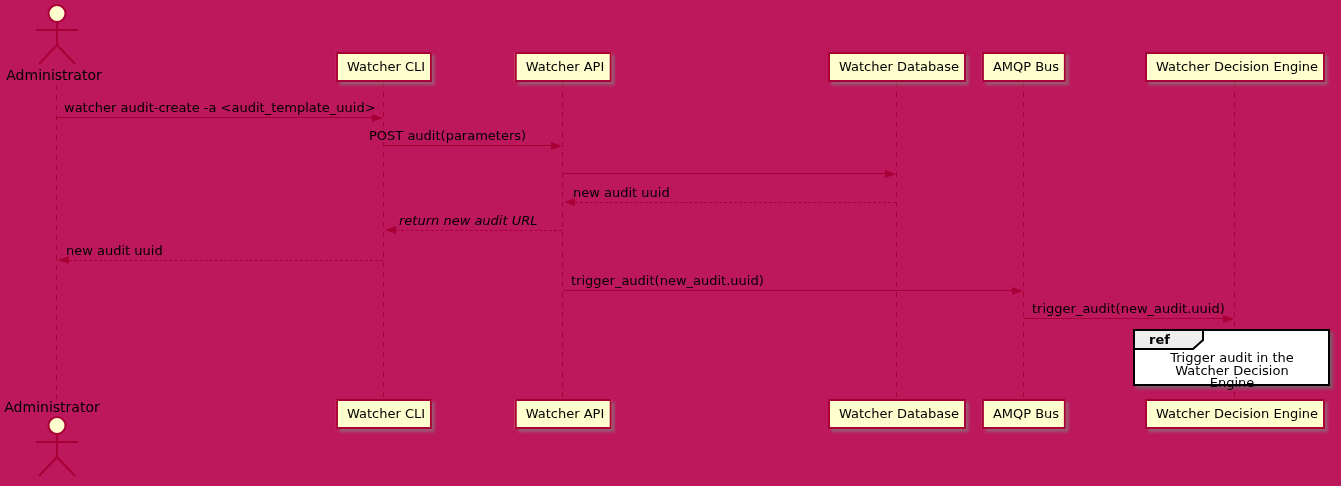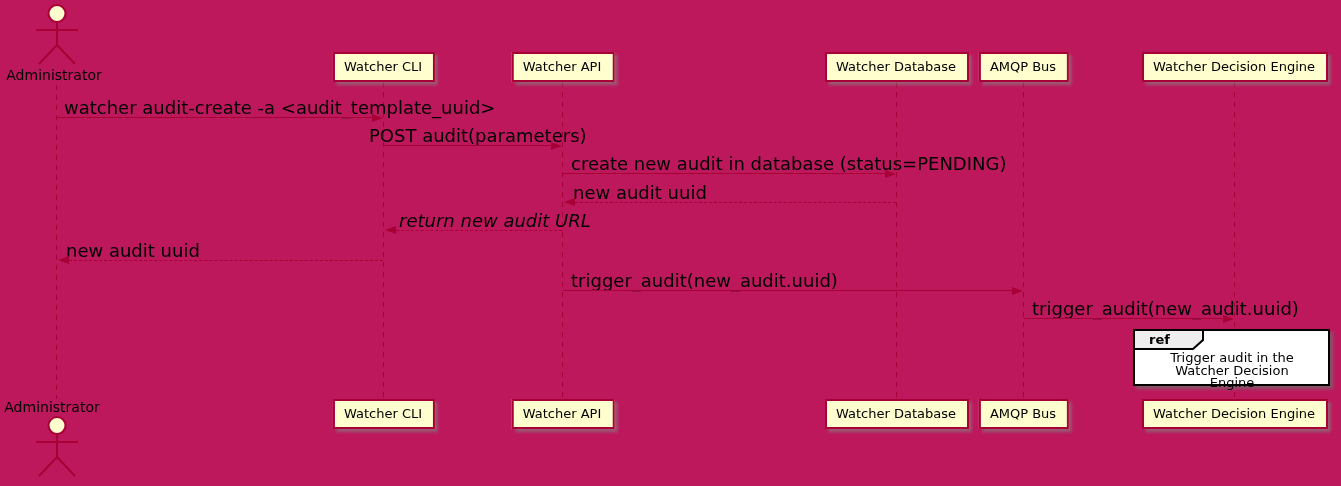--- a/index.html
+++ b/index.html
@@ -18,21 +18,21 @@
   .lifeline {
     position: absolute;
     width: 1px;
     background: repeating-linear-gradient(to bottom, #A80036 0 5px, transparent 5px 10px);
   }
   .pbox {
     position: absolute;
     transform: translateX(-50%);
     background: #FEFECE;
     border: 2px solid #A80036;
-    padding: 4px 11px 5px 9px;
+    padding: 4px 5px 5px 9px;
     line-height: 17px;
     white-space: nowrap;
     box-shadow: 3px 3px 3px rgba(130,130,130,0.65);
     font-size: 13px;
     color: #000;
     z-index: 3;
   }
   .actor-label {
     position: absolute;
     transform: translateX(-50%);
@@ -40,21 +40,21 @@
     font-size: 14px;
     color: #000;
     z-index: 3;
   }
   .actor-svg { position: absolute; z-index: 3; }
   .msg-label {
     position: absolute;
     height: 15px;
     line-height: 15px;
     white-space: nowrap;
-    font-size: 18px;
+    font-size: 13px;
     color: #000;
     z-index: 2;
   }
   .msg-line { position: absolute; z-index: 2; }
   .msg-line.solid { height: 1px; background: #A80036; }
   .msg-line.dashed { height: 0; border-top: 1px dashed #A80036; }
   .arrowhead {
     position: absolute;
     width: 0; height: 0;
     border-top: 4px solid transparent;
@@ -125,21 +125,20 @@
   <div class="pbox" style="left:1235px; top:52px;">Watcher Decision Engine</div>
 
   <div class="msg-label" style="left:64px; top:100px;">watcher audit-create -a &lt;audit_template_uuid&gt;</div>
   <div class="msg-line solid" style="left:57px; top:117px; width:316px;"></div>
   <div class="arrowhead right" style="left:372px; top:114px;"></div>
 
   <div class="msg-label" style="left:369px; top:128px;">POST audit(parameters)</div>
   <div class="msg-line solid" style="left:384px; top:145px; width:168px;"></div>
   <div class="arrowhead right" style="left:551px; top:142px;"></div>
 
-  <div class="msg-label" style="left:571px; top:156px;">create new audit in database (status=PENDING)</div>
   <div class="msg-line solid" style="left:563px; top:173px; width:323px;"></div>
   <div class="arrowhead right" style="left:885px; top:170px;"></div>
 
   <div class="msg-label" style="left:573px; top:185px;">new audit uuid</div>
   <div class="msg-line dashed" style="left:575px; top:202px; width:321px;"></div>
   <div class="arrowhead left" style="left:564px; top:198px;"></div>
 
   <div class="msg-label" style="left:399px; top:213px;font-style:italic;">return new audit URL</div>
   <div class="msg-line dashed" style="left:396px; top:230px; width:166px;"></div>
   <div class="arrowhead left" style="left:385px; top:226px;"></div>

